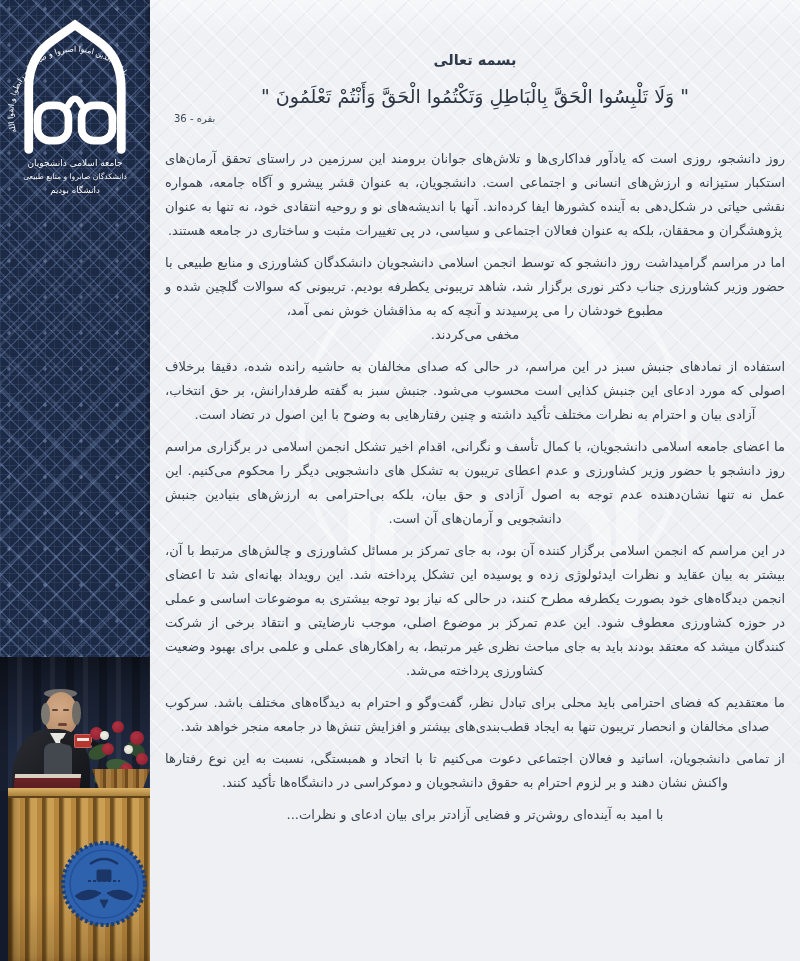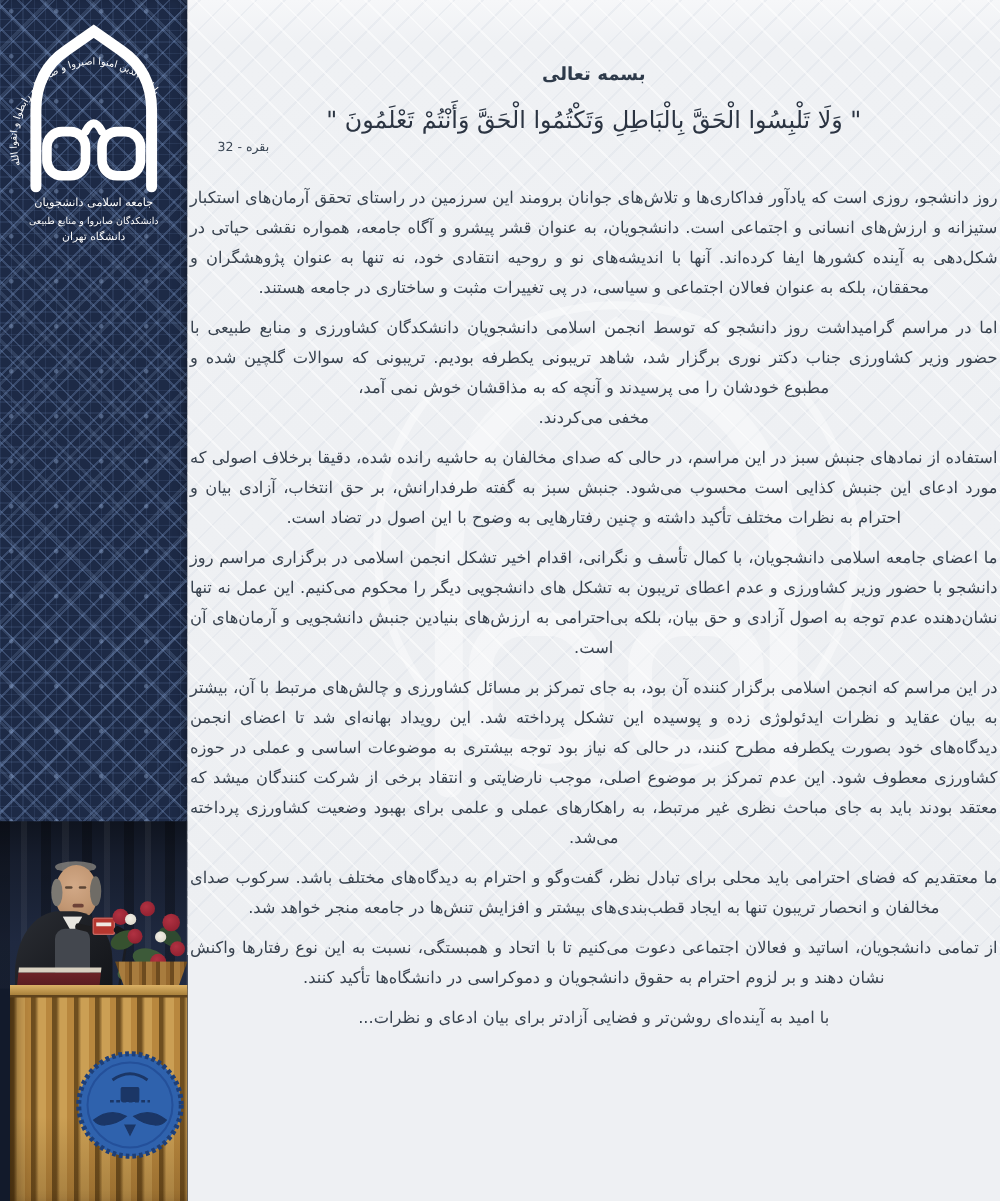--- a/index.html
+++ b/index.html
@@ -92,21 +92,21 @@
       repeating-linear-gradient(45deg, rgba(255,255,255,.5) 0 1.5px, transparent 1.5px 16px),
       repeating-linear-gradient(-45deg, rgba(219,224,232,.38) 0 1.5px, transparent 1.5px 16px),
       linear-gradient(180deg,#f6f7f9 0px,#eff1f4 34px,#edeff2 100%);}
   .watermark{position:absolute;left:128px;top:206px;opacity:.75;pointer-events:none;}
   .basmala{position:relative;margin:52px 0 0;text-align:center;font-size:14.5px;font-weight:600;
            color:#2e3a4a;direction:rtl;}
   .verse{position:relative;margin:17px 8px 0;text-align:center;font-size:19px;color:#2b3442;
          direction:rtl;font-weight:500;}
   .verse-ref{position:relative;margin:6px 0 0;padding-left:24px;text-align:left;font-size:10px;
              color:#3c4856;direction:rtl;}
-  .paras{position:relative;margin:23px 0 0;padding:0 2px;direction:rtl;color:#39434f;}
+  .paras{position:relative;margin:23px 0 0;padding:0 15px;direction:rtl;color:#39434f;}
   .paras p{margin:0 0 8px;font-size:13px;line-height:24px;text-align:justify;
            text-align-last:center;white-space:pre-line;}
 </style>
 </head>
 <body>
 
 <div class="page">
 
   <aside class="sidebar">
 
@@ -118,21 +118,21 @@
         </text>
         <g stroke="#ffffff" fill="none" stroke-linecap="round">
           <path d="M 24 132 L 24 76 Q 24 48 46 33 L 66 19 L 86 33 Q 108 48 108 76 L 108 132" stroke-width="8"></path>
           <rect x="32" y="92" width="28" height="32" rx="11" stroke-width="7"></rect>
           <rect x="72" y="92" width="28" height="32" rx="11" stroke-width="7"></rect>
           <path d="M 60 92 Q 66 80 72 92" stroke-width="6"></path>
         </g>
       </svg>
       <div class="logo-cap cap1">جامعه اسلامی دانشجویان</div>
       <div class="logo-cap cap2">دانشکدگان صابروا و منابع طبیعی</div>
-      <div class="logo-cap cap3">دانشگاه تهران</div>
+      <div class="logo-cap cap3">دانشگاه بودیم</div>
     </div>
 
     <figure class="photo">
       <div class="hair-top"></div>
       <div class="head"></div>
       <div class="hair-left"></div>
       <div class="hair-right"></div>
       <div class="brow-l"></div>
       <div class="brow-r"></div>
       <div class="mouth"></div>
@@ -188,21 +188,21 @@
         <path d="M 24 132 L 24 76 Q 24 48 46 33 L 66 19 L 86 33 Q 108 48 108 76 L 108 132" stroke-width="7"></path>
         <rect x="32" y="92" width="28" height="32" rx="11" stroke-width="6"></rect>
         <rect x="72" y="92" width="28" height="32" rx="11" stroke-width="6"></rect>
       </g>
     </svg>
 
     <div class="basmala">بسمه تعالی</div>
 
     <div class="verse">" وَلَا تَلْبِسُوا الْحَقَّ بِالْبَاطِلِ وَتَكْتُمُوا الْحَقَّ وَأَنْتُمْ تَعْلَمُونَ "</div>
 
-    <div class="verse-ref">بقره - 32</div>
+    <div class="verse-ref">بقره - 36</div>
 
     <div class="paras">
       <p>روز دانشجو، روزی است که یادآور فداکاری‌ها و تلاش‌های جوانان برومند این سرزمین در راستای تحقق آرمان‌های استکبار ستیزانه و ارزش‌های انسانی و اجتماعی است. دانشجویان، به عنوان قشر پیشرو و آگاه جامعه، همواره نقشی حیاتی در شکل‌دهی به آینده کشورها ایفا کرده‌اند. آنها با اندیشه‌های نو و روحیه انتقادی خود، نه تنها به عنوان پژوهشگران و محققان، بلکه به عنوان فعالان اجتماعی و سیاسی، در پی تغییرات مثبت و ساختاری در جامعه هستند.</p>
       <p>اما در مراسم گرامیداشت روز دانشجو که توسط انجمن اسلامی دانشجویان دانشکدگان کشاورزی و منابع طبیعی با حضور وزیر کشاورزی جناب دکتر نوری برگزار شد، شاهد تریبونی یکطرفه بودیم. تریبونی که سوالات گلچین شده و مطبوع خودشان را می پرسیدند و آنچه که به مذاقشان خوش نمی آمد،
 مخفی می‌کردند.</p>
       <p>استفاده از نمادهای جنبش سبز در این مراسم، در حالی که صدای مخالفان به حاشیه رانده شده، دقیقا برخلاف اصولی که مورد ادعای این جنبش کذایی است محسوب می‌شود. جنبش سبز به گفته طرفدارانش، بر حق انتخاب، آزادی بیان و احترام به نظرات مختلف تأکید داشته و چنین رفتارهایی به وضوح با این اصول در تضاد است.</p>
       <p>ما اعضای جامعه اسلامی دانشجویان، با کمال تأسف و نگرانی، اقدام اخیر تشکل انجمن اسلامی در برگزاری مراسم روز دانشجو با حضور وزیر کشاورزی و عدم اعطای تریبون به تشکل های دانشجویی دیگر را محکوم می‌کنیم. این عمل نه تنها نشان‌دهنده عدم توجه به اصول آزادی و حق بیان، بلکه بی‌احترامی به ارزش‌های بنیادین جنبش دانشجویی و آرمان‌های آن است.</p>
       <p>در این مراسم که انجمن اسلامی برگزار کننده آن بود، به جای تمرکز بر مسائل کشاورزی و چالش‌های مرتبط با آن، بیشتر به بیان عقاید و نظرات ایدئولوژی زده و پوسیده این تشکل پرداخته شد. این رویداد بهانه‌ای شد تا اعضای انجمن دیدگاه‌های خود بصورت یکطرفه مطرح کنند، در حالی که نیاز بود توجه بیشتری به موضوعات اساسی و عملی در حوزه کشاورزی معطوف شود. این عدم تمرکز بر موضوع اصلی، موجب نارضایتی و انتقاد برخی از شرکت کنندگان میشد که معتقد بودند باید به جای مباحث نظری غیر مرتبط، به راهکارهای عملی و علمی برای بهبود وضعیت کشاورزی پرداخته می‌شد.</p>
       <p>ما معتقدیم که فضای احترامی باید محلی برای تبادل نظر، گفت‌وگو و احترام به دیدگاه‌های مختلف باشد. سرکوب صدای مخالفان و انحصار تریبون تنها به ایجاد قطب‌بندی‌های بیشتر و افزایش تنش‌ها در جامعه منجر خواهد شد.</p>
       <p>از تمامی دانشجویان، اساتید و فعالان اجتماعی دعوت می‌کنیم تا با اتحاد و همبستگی، نسبت به این نوع رفتارها واکنش نشان دهند و بر لزوم احترام به حقوق دانشجویان و دموکراسی در دانشگاه‌ها تأکید کنند.</p>

